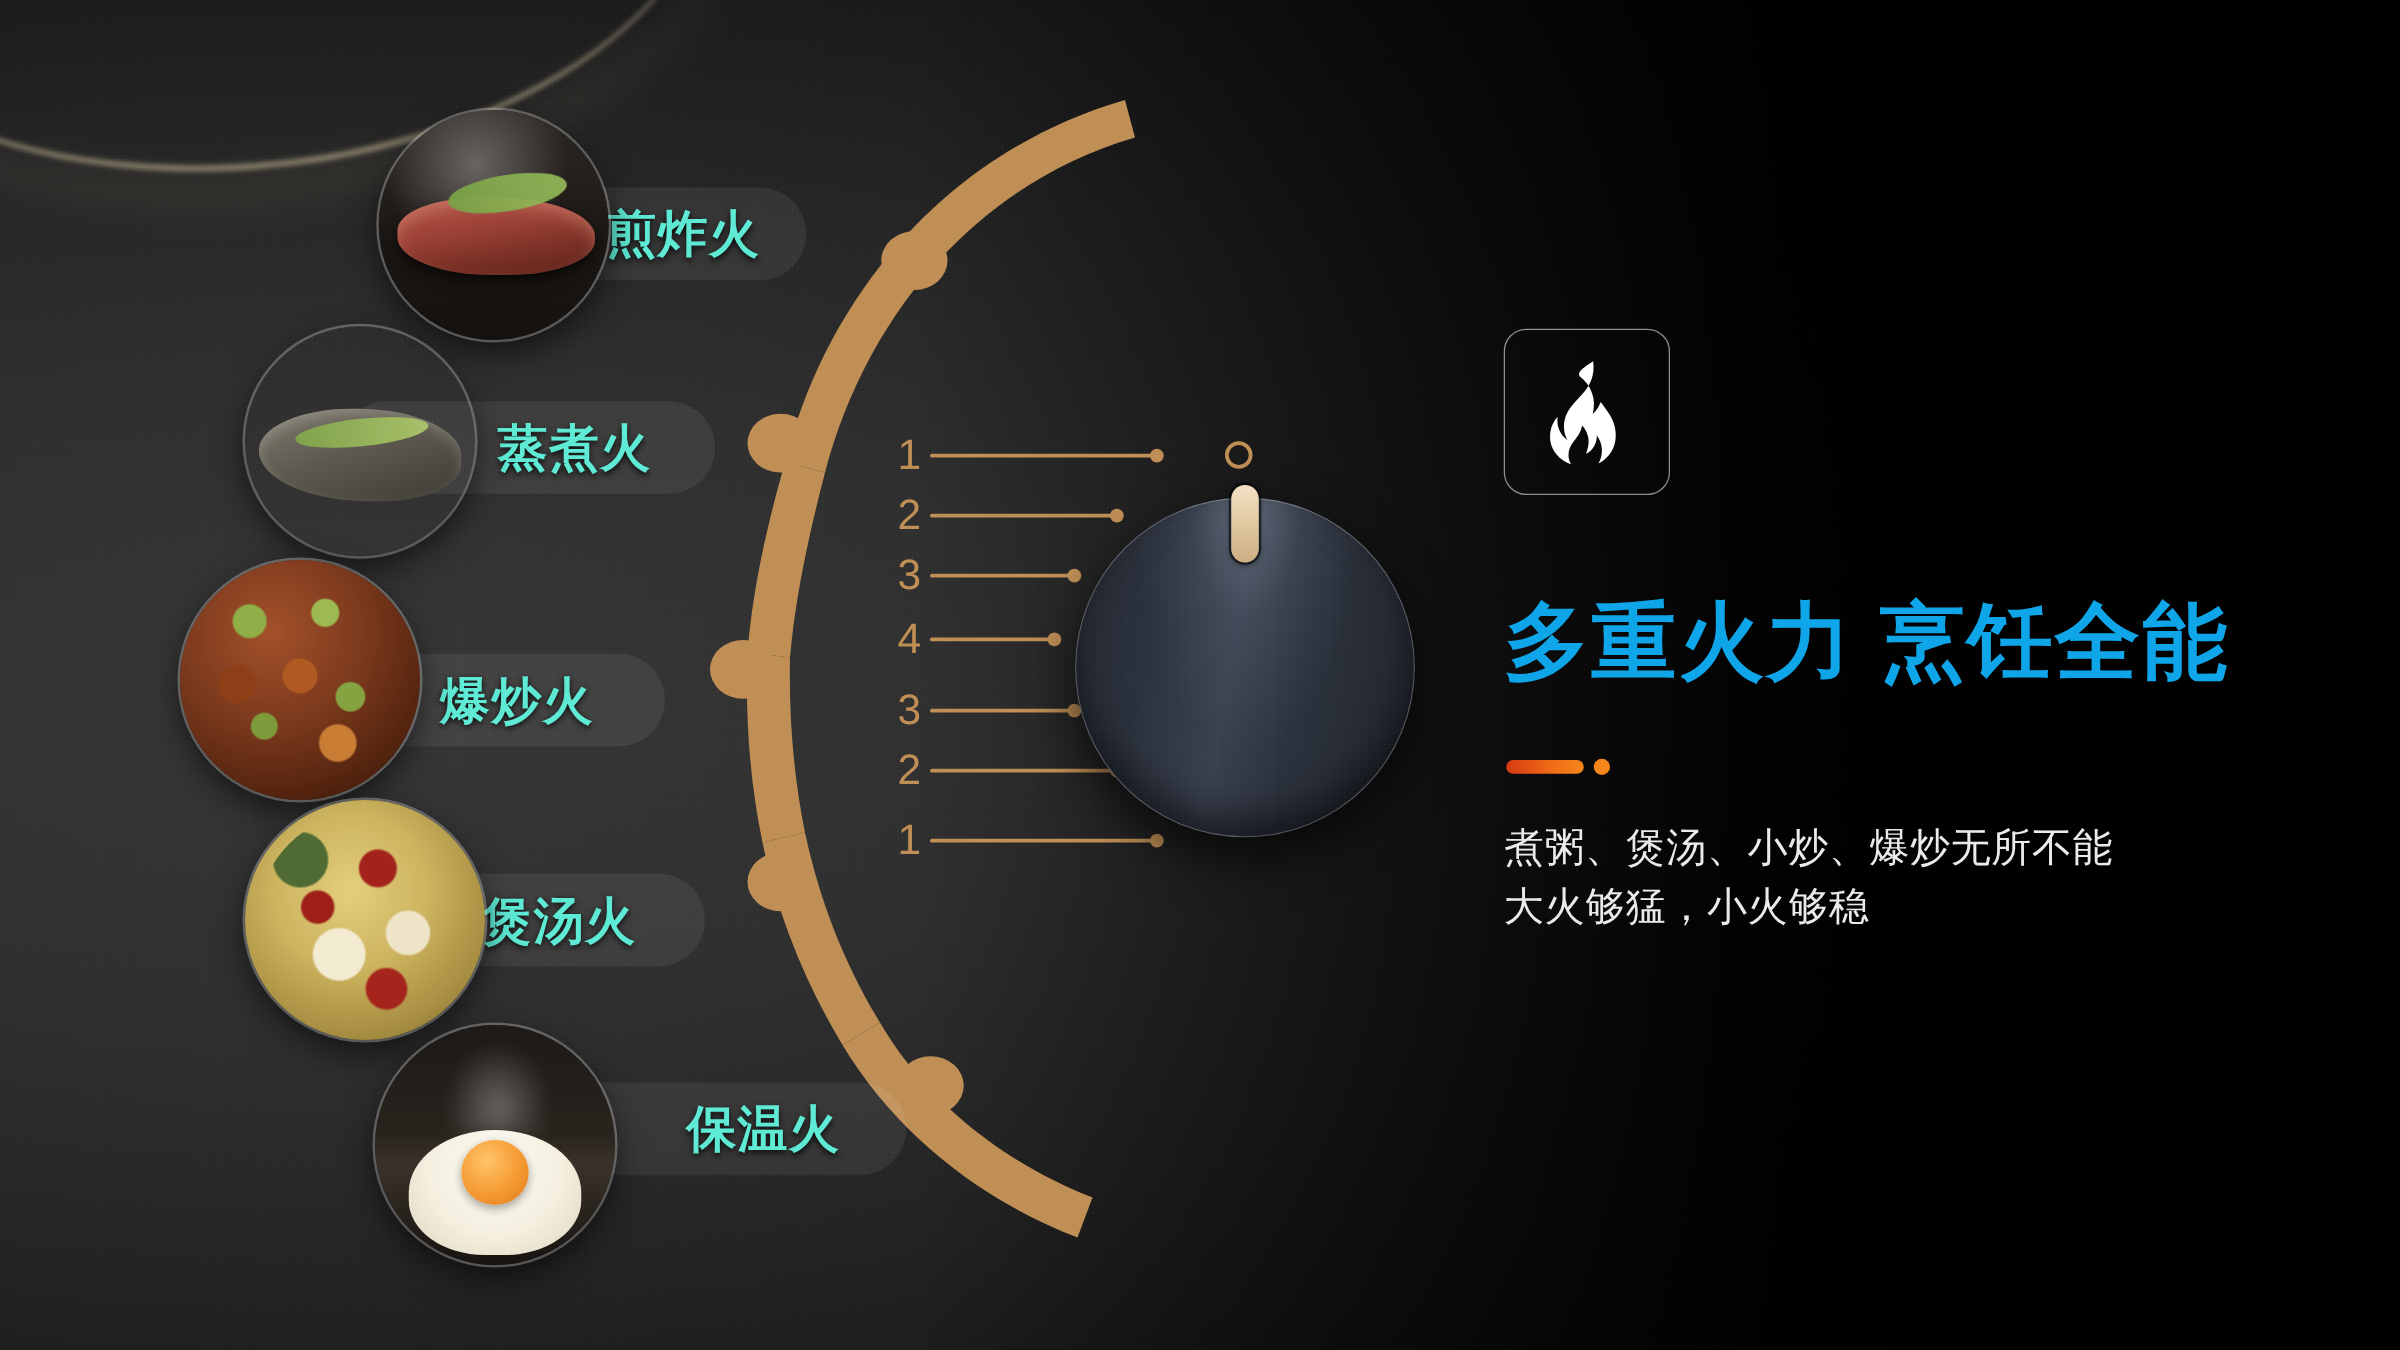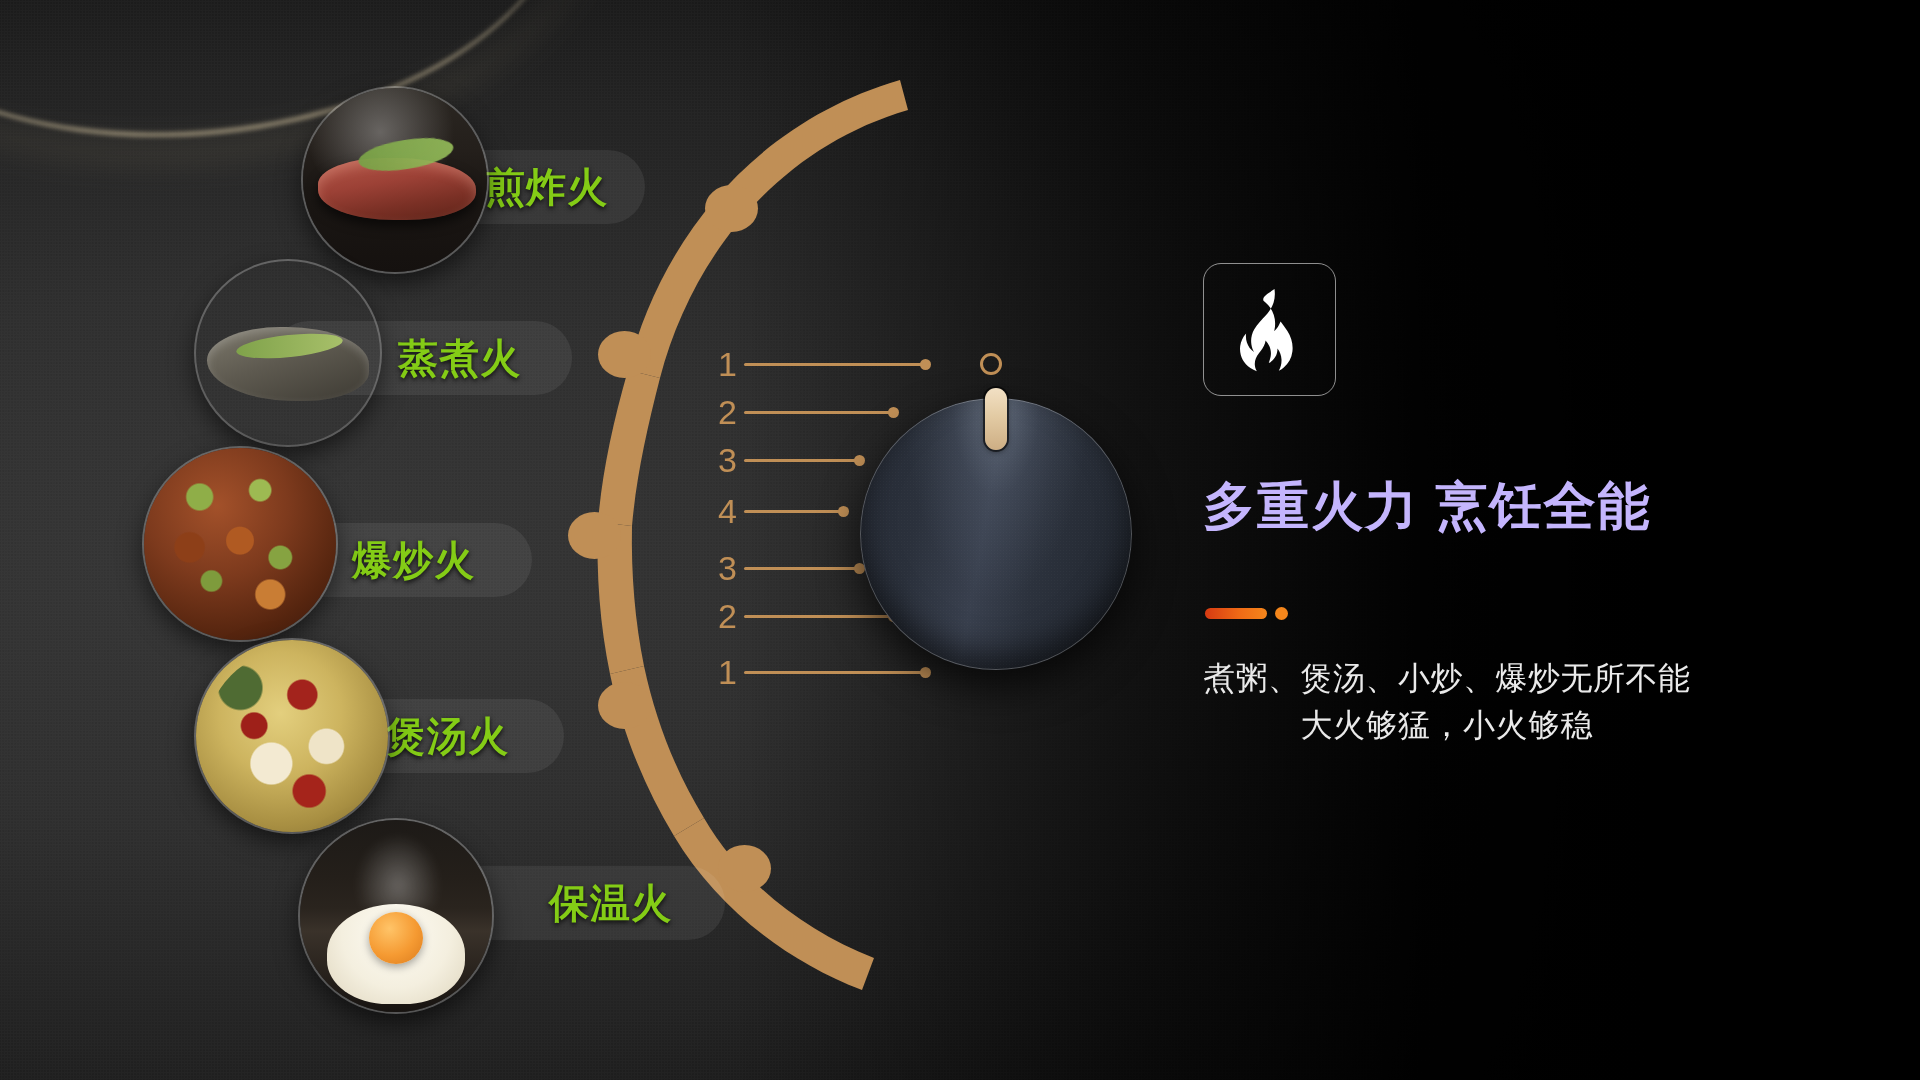--- a/index.html
+++ b/index.html
@@ -61,21 +61,21 @@
     position:absolute;
     height:74px;
     border-radius:38px;
     background:rgba(255,255,255,.07);
     display:flex;align-items:center;
     box-sizing:border-box;
   }
   .pill-text{
     font-size:40px;
     font-weight:bold;
-    color:#84cc16;
+    color:#5eead4;
     letter-spacing:1px;
     white-space:nowrap;
     text-shadow:0 2px 5px rgba(0,0,0,.85);
   }
   .photo{
     position:absolute;
     border-radius:50%;
     overflow:hidden;
     box-shadow:0 0 0 2px rgba(255,255,255,.28), 0 10px 26px rgba(0,0,0,.6);
   }
@@ -228,38 +228,38 @@
     position:absolute;left:0;top:263px;
     width:133px;height:133px;
     border:1.5px solid rgba(255,255,255,.55);
     border-radius:18px;
     display:flex;align-items:center;justify-content:center;
     box-sizing:border-box;
   }
   .badge svg{display:block;}
   .headline{
     position:absolute;left:0;top:480px;
-    font-size:52px;font-weight:bold;color:#c4b5fd;
+    font-size:68px;font-weight:bold;color:#0ea5e9;
     letter-spacing:2px;white-space:nowrap;line-height:1;
   }
   .accent{position:absolute;left:2px;top:607px;display:flex;align-items:center;}
   .accent-bar{
     width:62px;height:11px;border-radius:6px;
     background:linear-gradient(90deg,#d63a12 0%,#ef6a16 55%,#f5861b 100%);
   }
   .accent-dot{
     width:13px;height:13px;border-radius:50%;margin-left:8px;
     background:#f5861b;
   }
   .sub{
     position:absolute;left:0;top:655px;
     font-size:32px;color:#eaeaea;line-height:1.48;
     letter-spacing:.5px;white-space:nowrap;
   }
-  .sub div{margin:0;text-align:center;}
+  .sub div{margin:0;}
 </style>
 </head>
 <body>
 
 <div class="stage">
 
   <div class="bg-base"></div>
   <div class="bg-noise"></div>
   <div class="streak2"></div>
   <div class="streak"></div>

